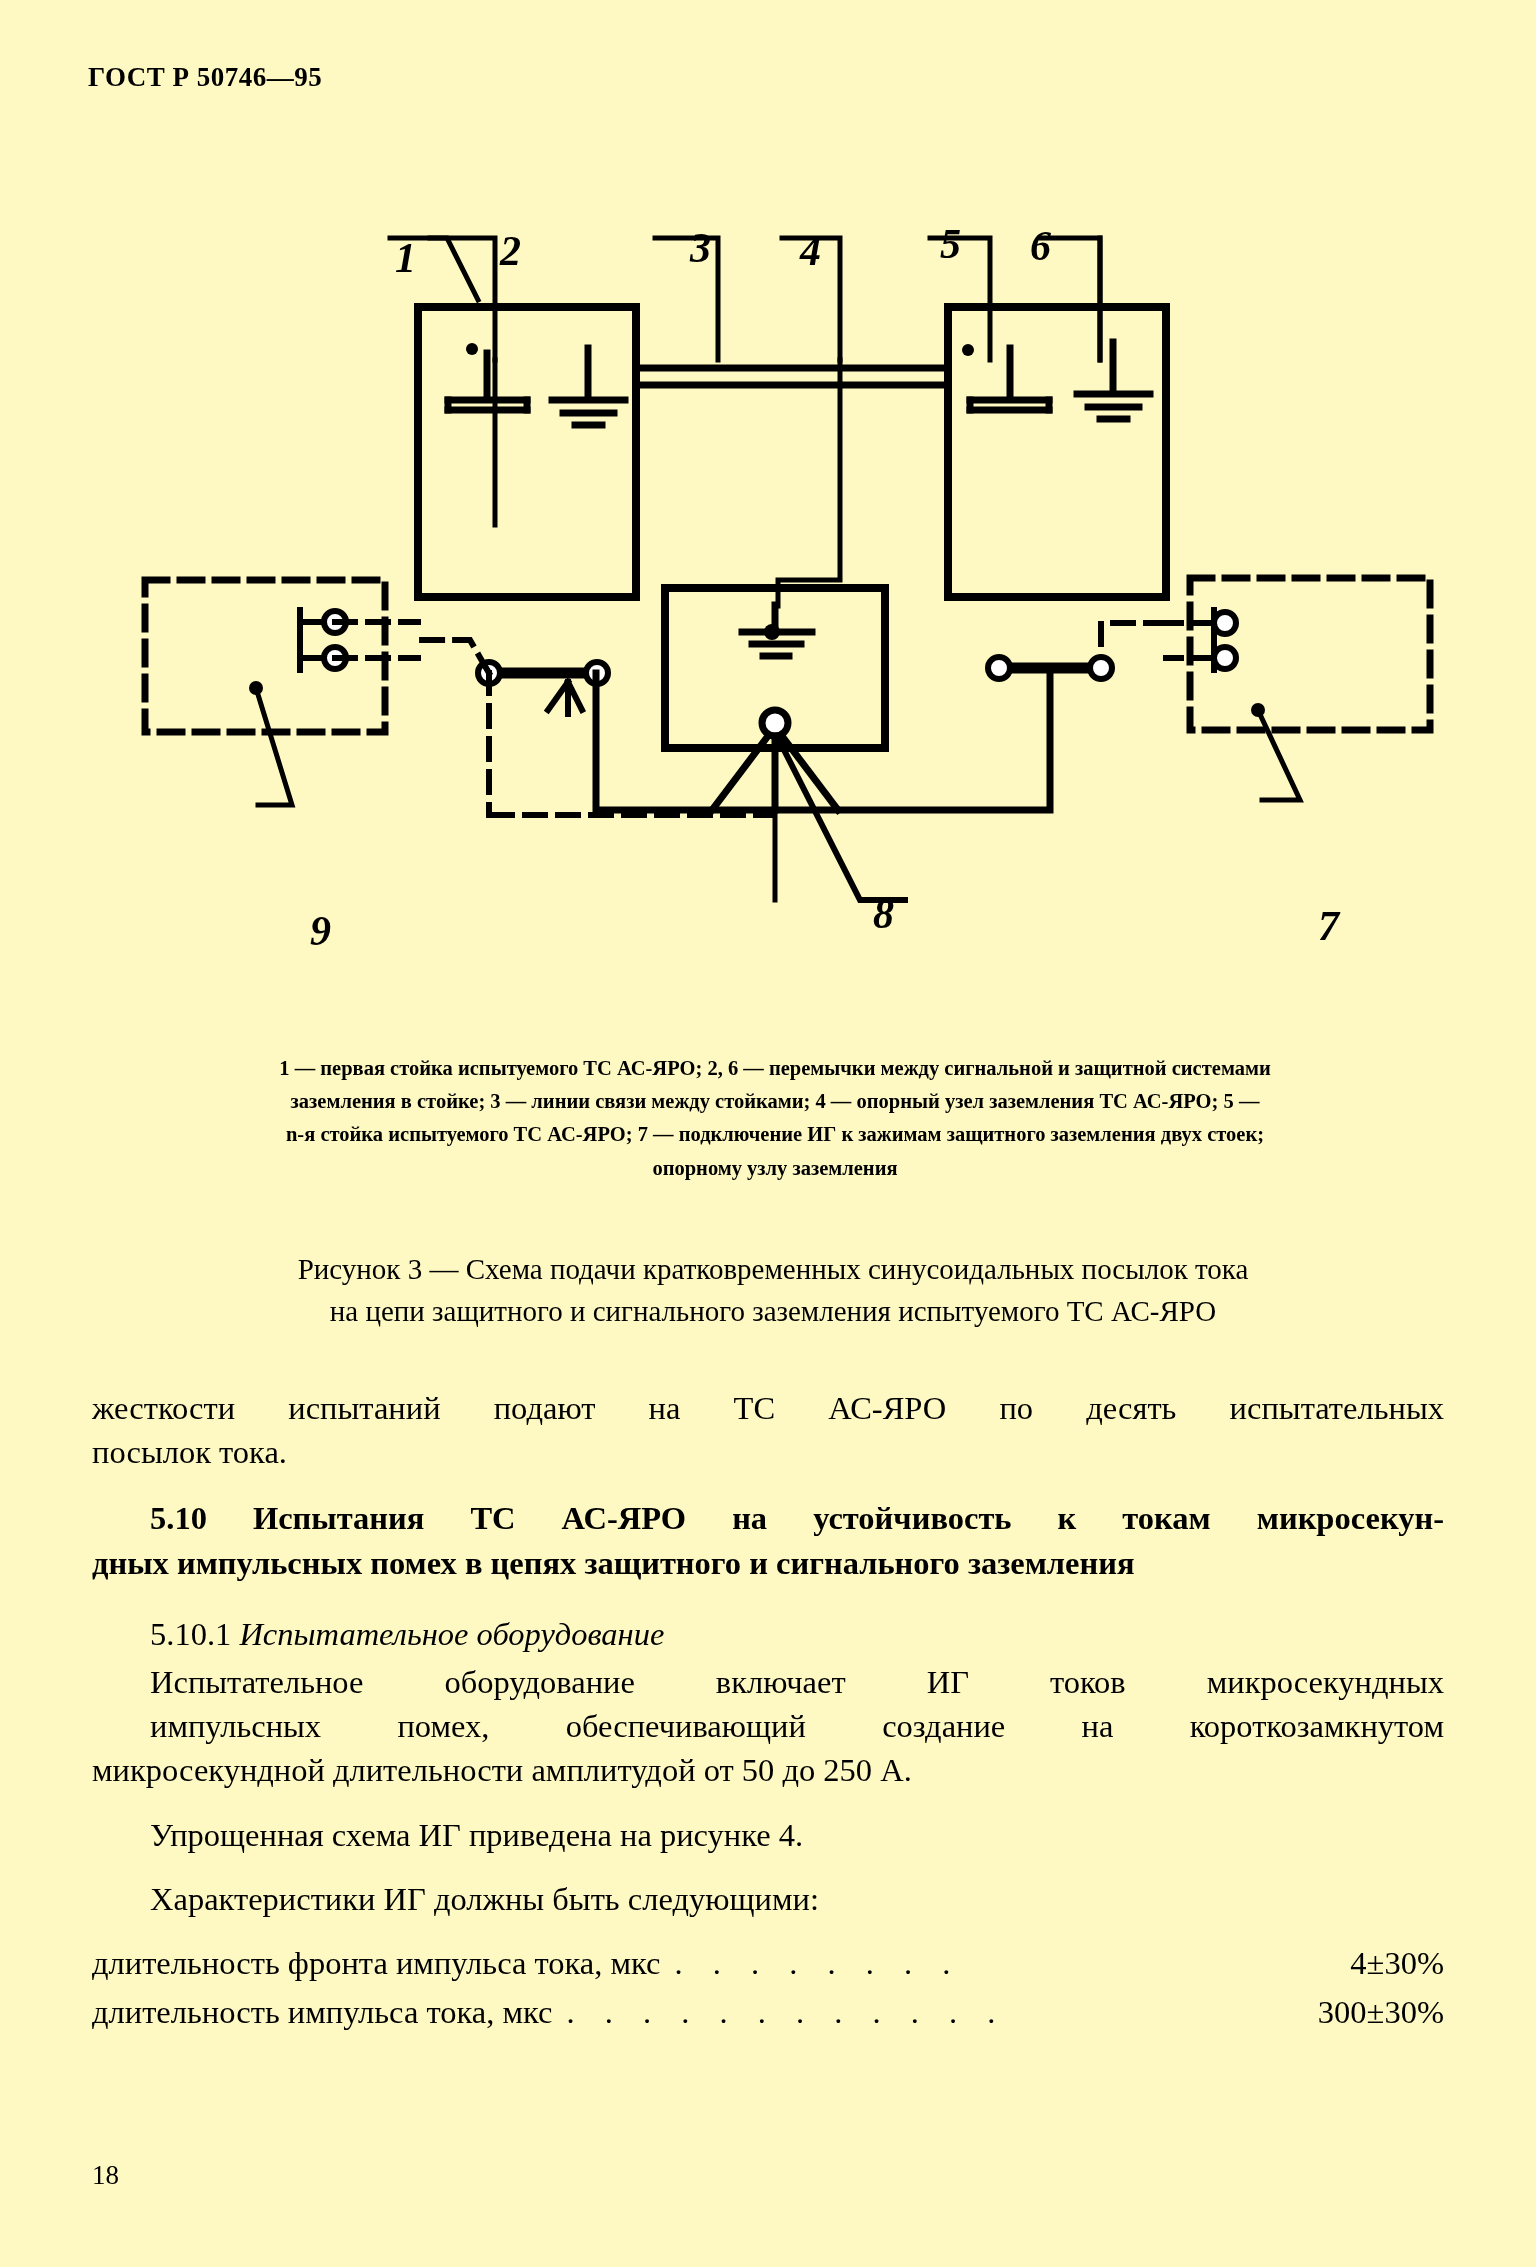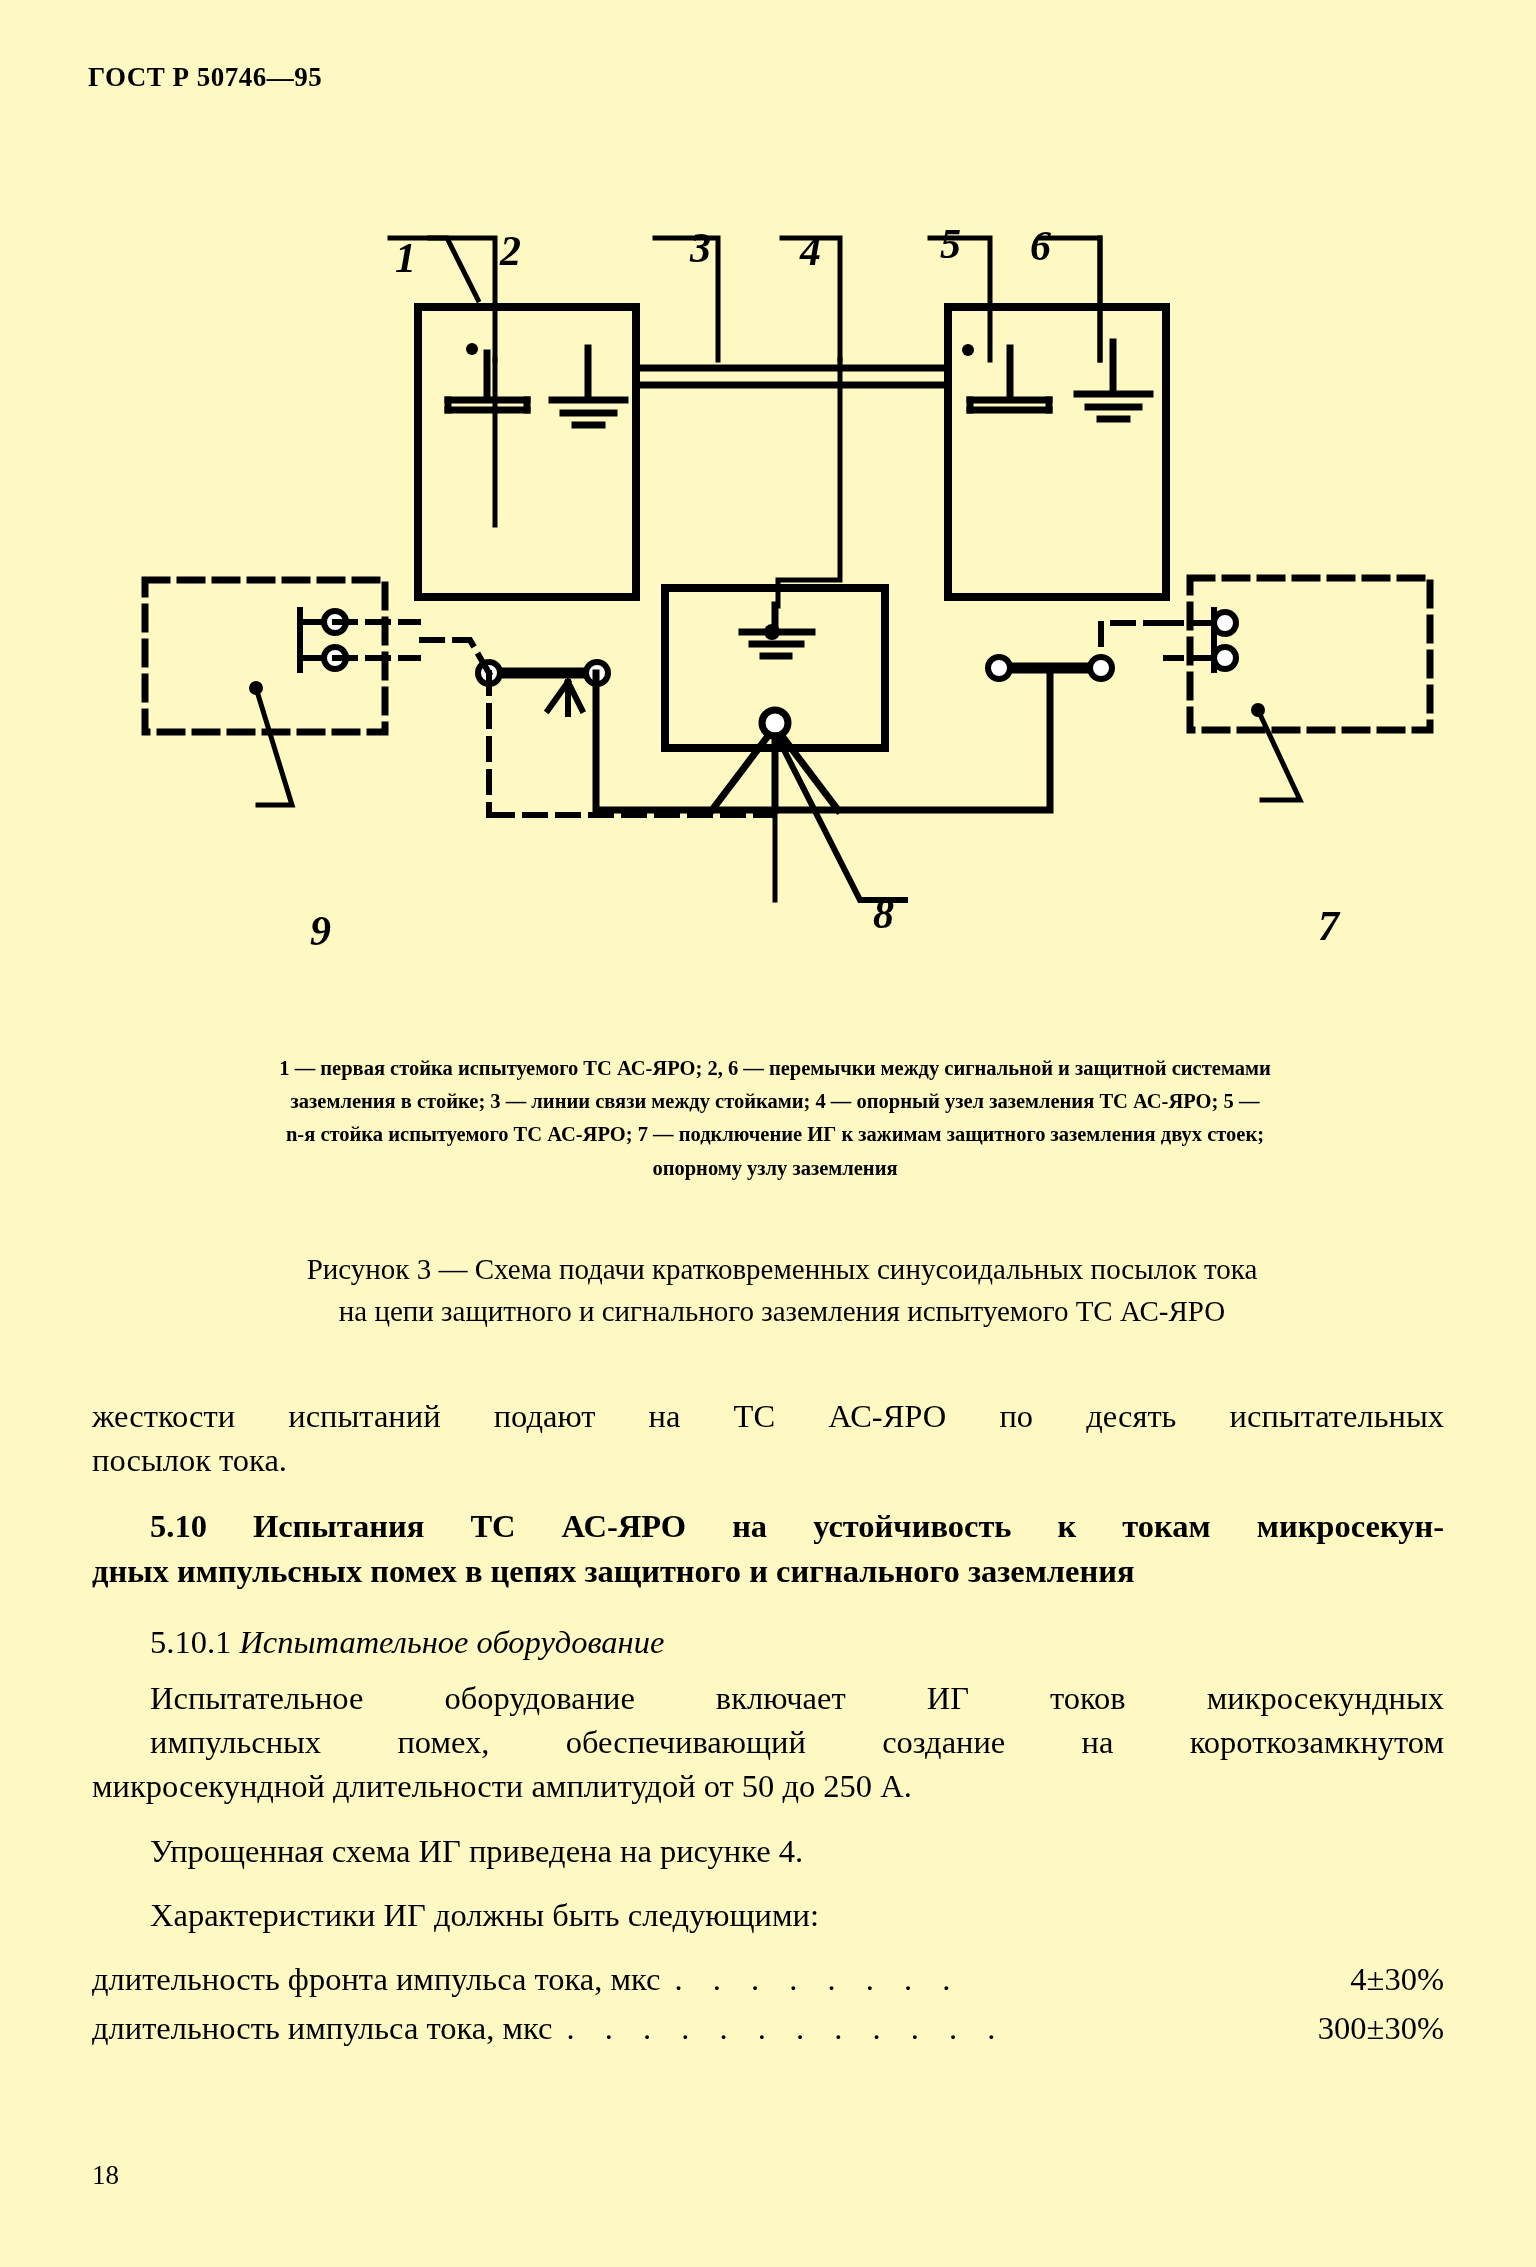--- a/index.html
+++ b/index.html
@@ -57,40 +57,40 @@
   }
   .legend .ln {
     display: block;
     white-space: nowrap;
   }
   .legend .ln.last { text-align: left; }
 
   
   .fig-caption {
     position: absolute;
-    left: 157px;
+    left: 148px;
     top: 1248px;
     width: 1250px;
     text-align: center;
     font-size: 29px;
     line-height: 1.46;
   }
   .fig-caption .cl { display: block; white-space: nowrap; }
 
   
   .body-block {
     position: absolute;
     left: 92px;
     top: 1382px;
     width: 1352px;
     font-size: 32.5px;
     line-height: 1.36;
   }
   .para {
-    margin: 12px 0 2px 0;
+    margin: 4px 0 2px 0;
     text-align: justify;
   }
   .para.cont { text-indent: 0; }
   .para.indent { text-indent: 58px; }
   .para.spaced { margin-top: 20px; }
 
   .h-section {
     font-weight: bold;
     font-size: 32.5px;
     line-height: 1.36;

